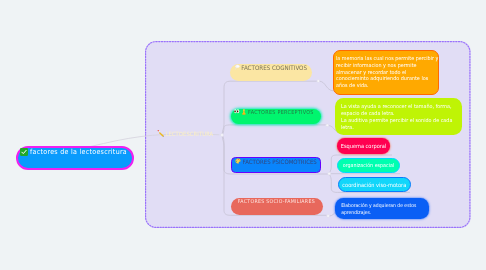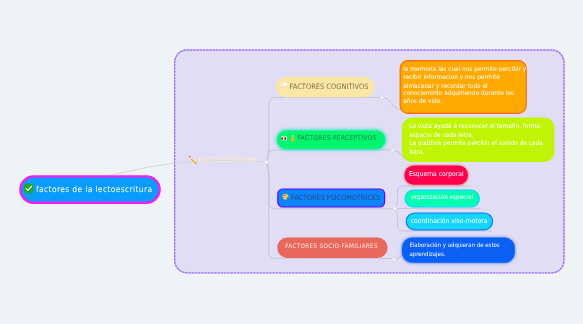--- a/index.html
+++ b/index.html
@@ -3,21 +3,21 @@
 <meta charset="utf-8">
 <title>Mind Map</title>
 <style>
   html,body{margin:0;padding:0;}
   body{width:486px;height:270px;overflow:hidden;background:#eff3f5;
        font-family:"DejaVu Sans Condensed","DejaVu Sans",sans-serif;}
   #canvas{position:relative;width:486px;height:270px;}
   #mapbox{position:absolute;left:145px;top:41px;width:325.5px;height:187px;
           background:#e1ddf5;border-radius:11px;box-sizing:border-box;}
   svg.links{position:absolute;left:0;top:0;width:486px;height:270px;overflow:visible;}
-  .node{position:absolute;box-sizing:border-box;display:flex;align-items:center;white-space:nowrap;}
+  .node{position:absolute;box-sizing:border-box;display:flex;white-space:nowrap;}
   .ic{display:inline-block;flex:0 0 auto;}
 
   
   .root{left:15.6px;top:145.6px;width:118.6px;height:24.6px;background:#099bfd;
         border:2.2px solid #f020f0;border-radius:12.3px;color:#ffffff;
         font-size:7px;letter-spacing:0.3px;padding-left:2.9px;gap:1.6px;}
   
   .center{position:absolute;left:156.8px;top:128.6px;height:11px;display:flex;align-items:center;
           gap:0px;color:#fcf0c3;font-size:5.8px;letter-spacing:0.1px;}
 

